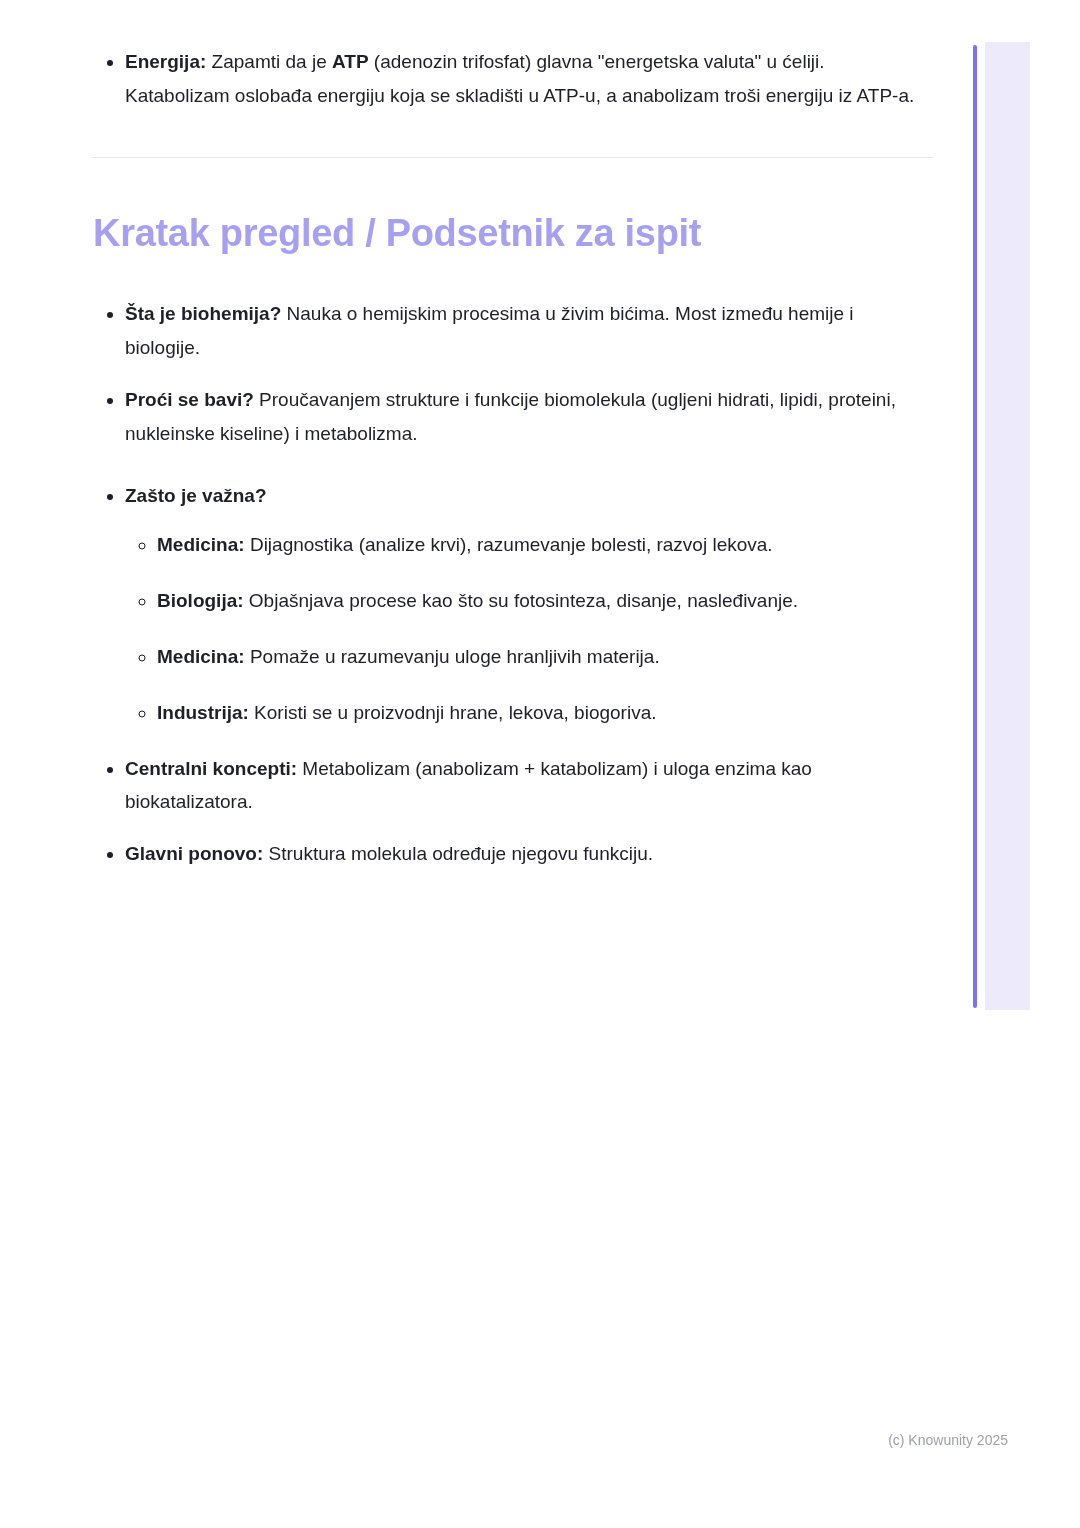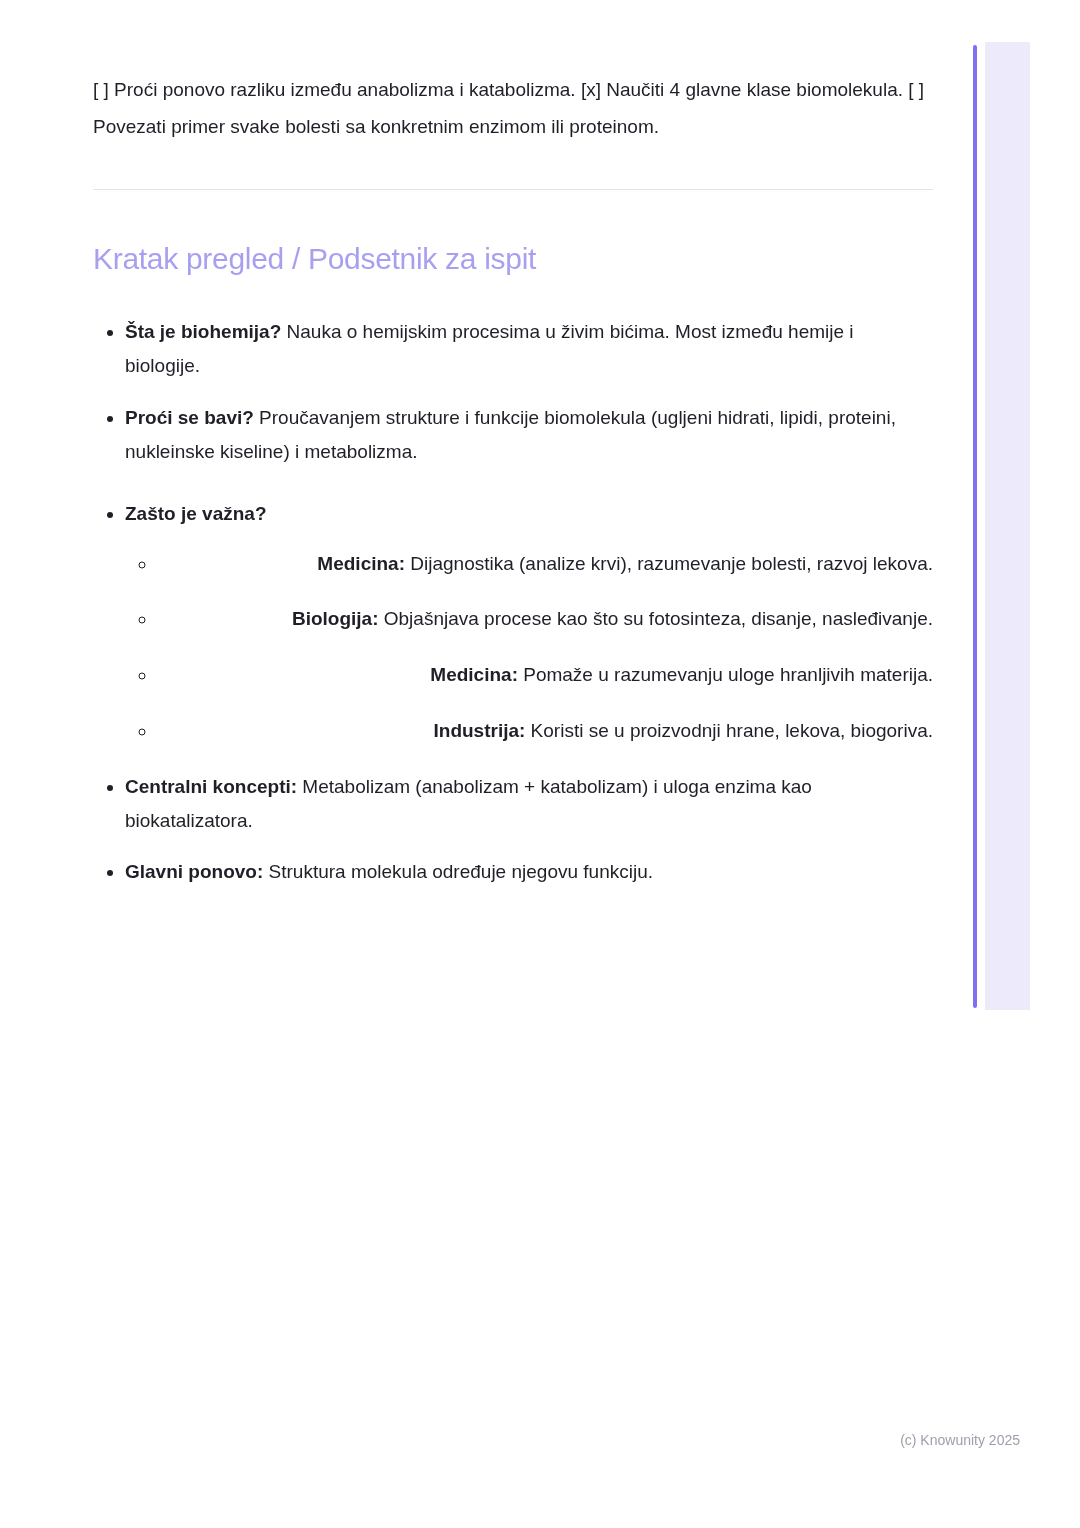--- a/index.html
+++ b/index.html
@@ -29,30 +29,29 @@
     margin-top: 26px;
     line-height: 1.95;
   }
   hr.divider {
     border: none;
     border-top: 1px solid #e4e4e8;
     margin: 44px 0 0 0;
   }
   h2.section-heading {
     color: #a7a0f0;
-    font-size: 30px;
-    font-weight: 400;
+    font-size: 38px;
+    font-weight: 700;
     letter-spacing: -0.3px;
     margin: 42px 0 30px 0;
   }
   ul.sub-list {
     list-style: circle;
     padding-left: 32px;
     margin-top: 16px;
-    text-align: right;
   }
   ul.sub-list li { margin-bottom: 22px; }
   li.has-sublist { margin-bottom: 28px; margin-top: 28px; }
   .edge-line {
     position: absolute;
     left: 973px;
     top: 45px;
     width: 4px;
     height: 963px;
     background: #7f70f2;
@@ -62,34 +61,38 @@
     position: absolute;
     left: 985px;
     top: 42px;
     width: 45px;
     height: 968px;
     background: #eceafb;
   }
   .copyright {
     position: absolute;
     top: 1432px;
-    right: 60px;
+    right: 72px;
     font-size: 14px;
     color: #9fa0ab;
   }
 </style>
 </head>
 <body>
 
 <div class="page">
 
   <div class="content">
 
+    <ul class="top-list">
+      <li>
+        <span class="bold">Energija:</span><span> Zapamti da je </span><span class="bold">ATP</span><span> (adenozin trifosfat) glavna "energetska valuta" u ćeliji. Katabolizam oslobađa energiju koja se skladišti u ATP-u, a anabolizam troši energiju iz ATP-a.</span>
+      </li>
+    </ul>
 
-    <p class="checklist">[ ] Proći ponovo razliku između anabolizma i katabolizma. [x] Naučiti 4 glavne klase biomolekula. [ ] Povezati primer svake bolesti sa konkretnim enzimom ili proteinom.</p>
 
     <hr class="divider">
 
     <h2 class="section-heading">Kratak pregled / Podsetnik za ispit</h2>
 
     <ul class="main-list">
 
       <li>
         <span class="bold">Šta je biohemija?</span><span> Nauka o hemijskim procesima u živim bićima. Most između hemije i biologije.</span>
       </li>

